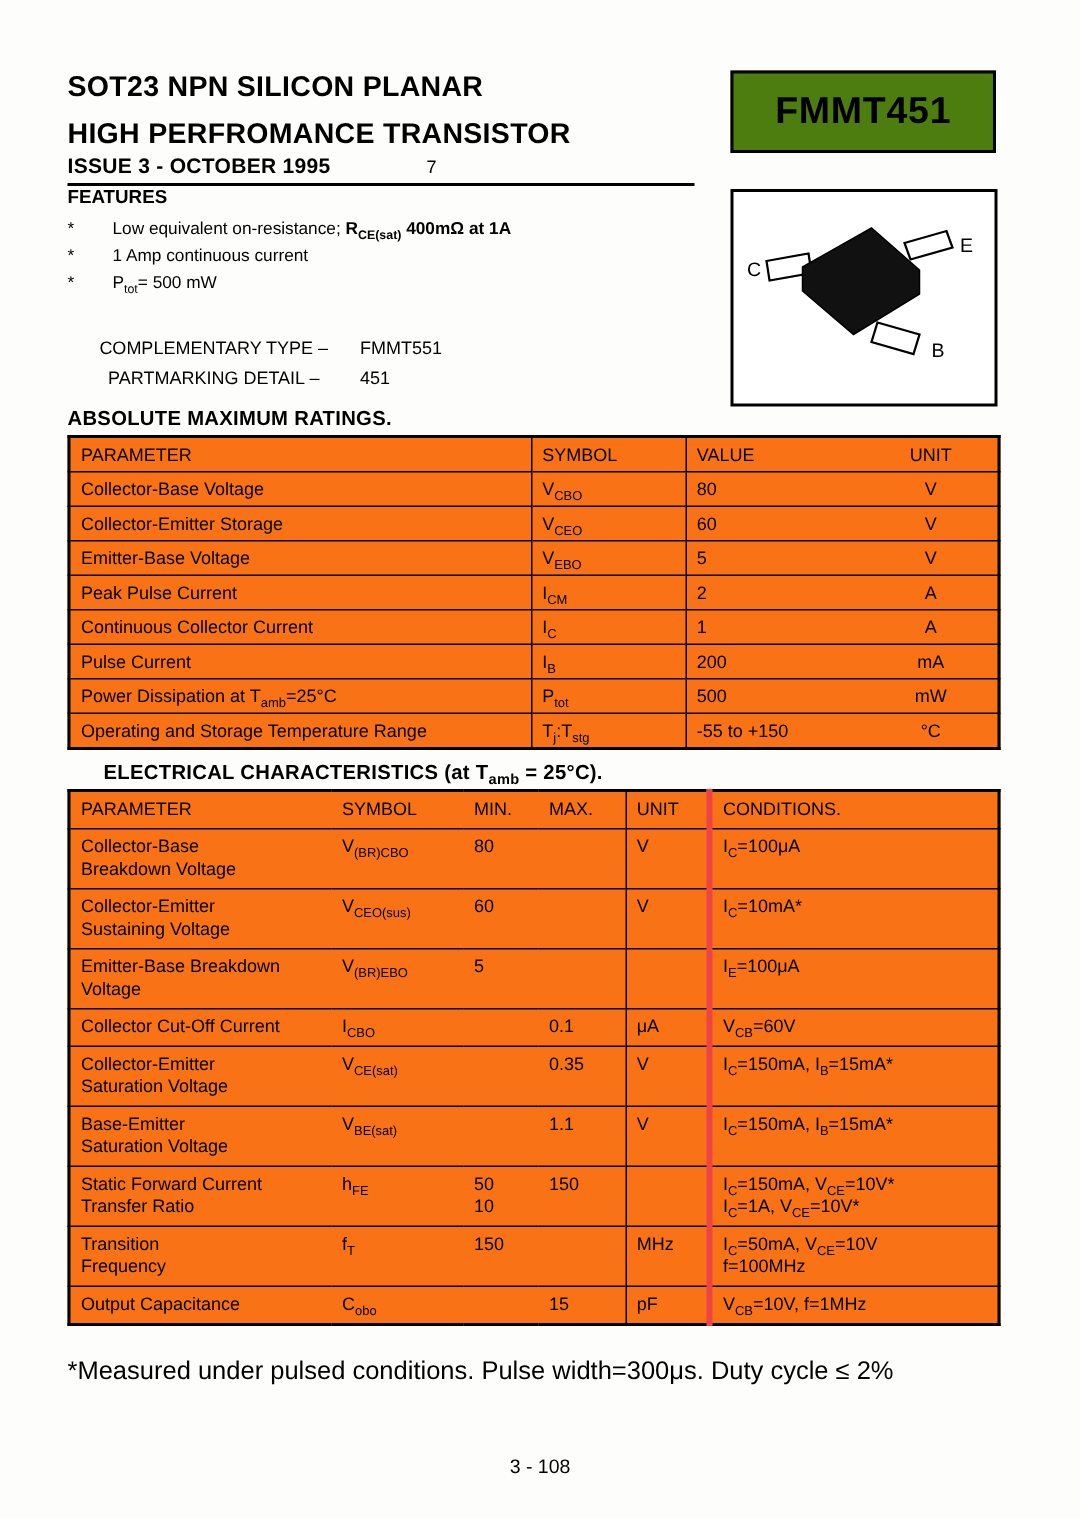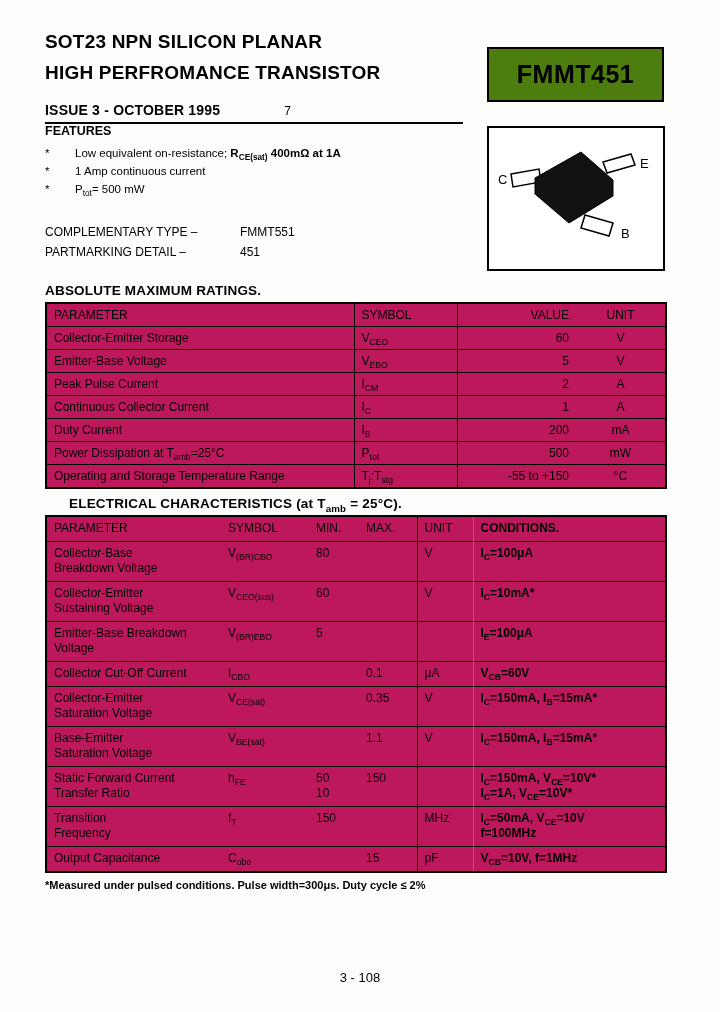--- a/index.html
+++ b/index.html
@@ -4,21 +4,21 @@
 <style>
   * { margin:0; padding:0; box-sizing:border-box; }
   html,body { background:#ffffff; }
   .page {
     position:relative; width:720px; height:1012px; margin:0 auto;
     background:#fdfdfc; color:#000;
     font-family:"Liberation Sans", sans-serif;
     overflow:hidden;
   }
   
-  .titles { position:absolute; left:45px; top:26px; width:430px; }
+  .titles { position:absolute; left:45px; top:43px; width:430px; }
   .title-line { font-size:19px; font-weight:bold; line-height:31px; letter-spacing:0.2px; }
   .part-box {
     position:absolute; left:487px; top:47px; width:177px; height:55px;
     border:2px solid #000; display:flex; align-items:center; justify-content:center;
     background:#4d7c0f;
   }
   .part-number { font-size:25px; font-weight:bold; letter-spacing:0.5px; }
   .issue-row {
     position:absolute; left:45px; top:102px; width:418px;
     border-bottom:2px solid #000; padding-bottom:4px;
@@ -38,41 +38,41 @@
   .pl-c { left:9px;  top:44px; }
   .pl-e { left:151px; top:28px; }
   .pl-b { left:132px; top:98px; }
   
   .left-col { position:absolute; left:45px; top:124px; width:425px; }
   .features-heading { font-size:12.5px; font-weight:bold; margin-bottom:6px; }
   .feature-item { display:flex; font-size:11.5px; line-height:18px; }
   .bullet { width:30px; flex:none; }
   .comp-rows { margin-top:24px; }
   .comp-row { display:flex; font-size:12px; line-height:20px; }
-  .comp-label { width:195px; flex:none; }
-  
-  .main { position:absolute; left:45px; top:283px; width:620px; }
+  .comp-label { width:195px; flex:none;text-align:center; }
+  
+  .main { position:absolute; left:45px; top:271px; width:620px; }
   .section-heading { font-size:13.5px; font-weight:bold; margin-bottom:4px; letter-spacing:0.2px; }
   .section-heading.eh { margin-top:7px;padding-left:24px; }
-  table { width:100%; border-collapse:collapse; border:2px solid #000; table-layout:fixed; background:#be185d; }
+  table { width:100%; border-collapse:collapse; border:2px solid #000; table-layout:fixed; background:#f97316; }
   th, td { font-size:12px; font-weight:normal; text-align:left; vertical-align:top; padding:3px 7px; line-height:16px; }
   tbody td { border-top:1px solid #000; }
   sub { font-size:0.72em; line-height:0; }
   .t1 .c-param  { width:308px; border-right:1px solid #000; }
   .t1 .c-symbol { width:103px; border-right:1px solid #000; }
-  .t1 .c-value  { width:119px; text-align:right; }
+  .t1 .c-value  { width:119px; text-align:left; }
   .t1 .c-unit   { width:90px;  text-align:center; }
   .t2 th, .t2 td { line-height:15px; padding:4px 7px 5px; }
   .t2 .c2-param  { width:175px; }
   .t2 .c2-symbol { width:88px; }
   .t2 .c2-min    { width:50px; }
   .t2 .c2-max    { width:58px; }
   .t2 .c2-unit   { width:56px;  border-left:1px solid #000; }
-  .t2 .c2-cond   { width:193px; border-left:1px solid #ef4444;font-weight:bold; }
-  .footnote { font-size:11px; margin-top:6px;font-weight:bold; }
+  .t2 .c2-cond   { width:193px; border-left:4px solid #ef4444; }
+  .footnote { font-size:17px; margin-top:20px; }
   .page-footer { position:absolute; left:0; top:970px; width:100%; text-align:center; font-size:13px; }
 </style>
 </head>
 <body>
 
 <div class="page">
 
   <div class="titles">
     <div class="title-line">SOT23 NPN SILICON PLANAR</div>
     <div class="title-line">HIGH PERFROMANCE TRANSISTOR</div>
@@ -131,20 +131,26 @@
       <thead>
         <tr>
           <th class="c-param">PARAMETER</th>
           <th class="c-symbol">SYMBOL</th>
           <th class="c-value">VALUE</th>
           <th class="c-unit">UNIT</th>
         </tr>
       </thead>
       <tbody>
           <tr>
+            <td class="c-param">Collector-Base Voltage</td>
+            <td class="c-symbol">V<sub>CBO</sub></td>
+            <td class="c-value">80</td>
+            <td class="c-unit">V</td>
+          </tr>
+          <tr>
             <td class="c-param">Collector-Emitter Storage</td>
             <td class="c-symbol">V<sub>CEO</sub></td>
             <td class="c-value">60</td>
             <td class="c-unit">V</td>
           </tr>
           <tr>
             <td class="c-param">Emitter-Base Voltage</td>
             <td class="c-symbol">V<sub>EBO</sub></td>
             <td class="c-value">5</td>
             <td class="c-unit">V</td>
@@ -155,21 +161,21 @@
             <td class="c-value">2</td>
             <td class="c-unit">A</td>
           </tr>
           <tr>
             <td class="c-param">Continuous Collector Current</td>
             <td class="c-symbol">I<sub>C</sub></td>
             <td class="c-value">1</td>
             <td class="c-unit">A</td>
           </tr>
           <tr>
-            <td class="c-param">Duty Current</td>
+            <td class="c-param">Pulse Current</td>
             <td class="c-symbol">I<sub>B</sub></td>
             <td class="c-value">200</td>
             <td class="c-unit">mA</td>
           </tr>
           <tr>
             <td class="c-param">Power Dissipation at T<sub>amb</sub>=25°C</td>
             <td class="c-symbol">P<sub>tot</sub></td>
             <td class="c-value">500</td>
             <td class="c-unit">mW</td>
           </tr>

